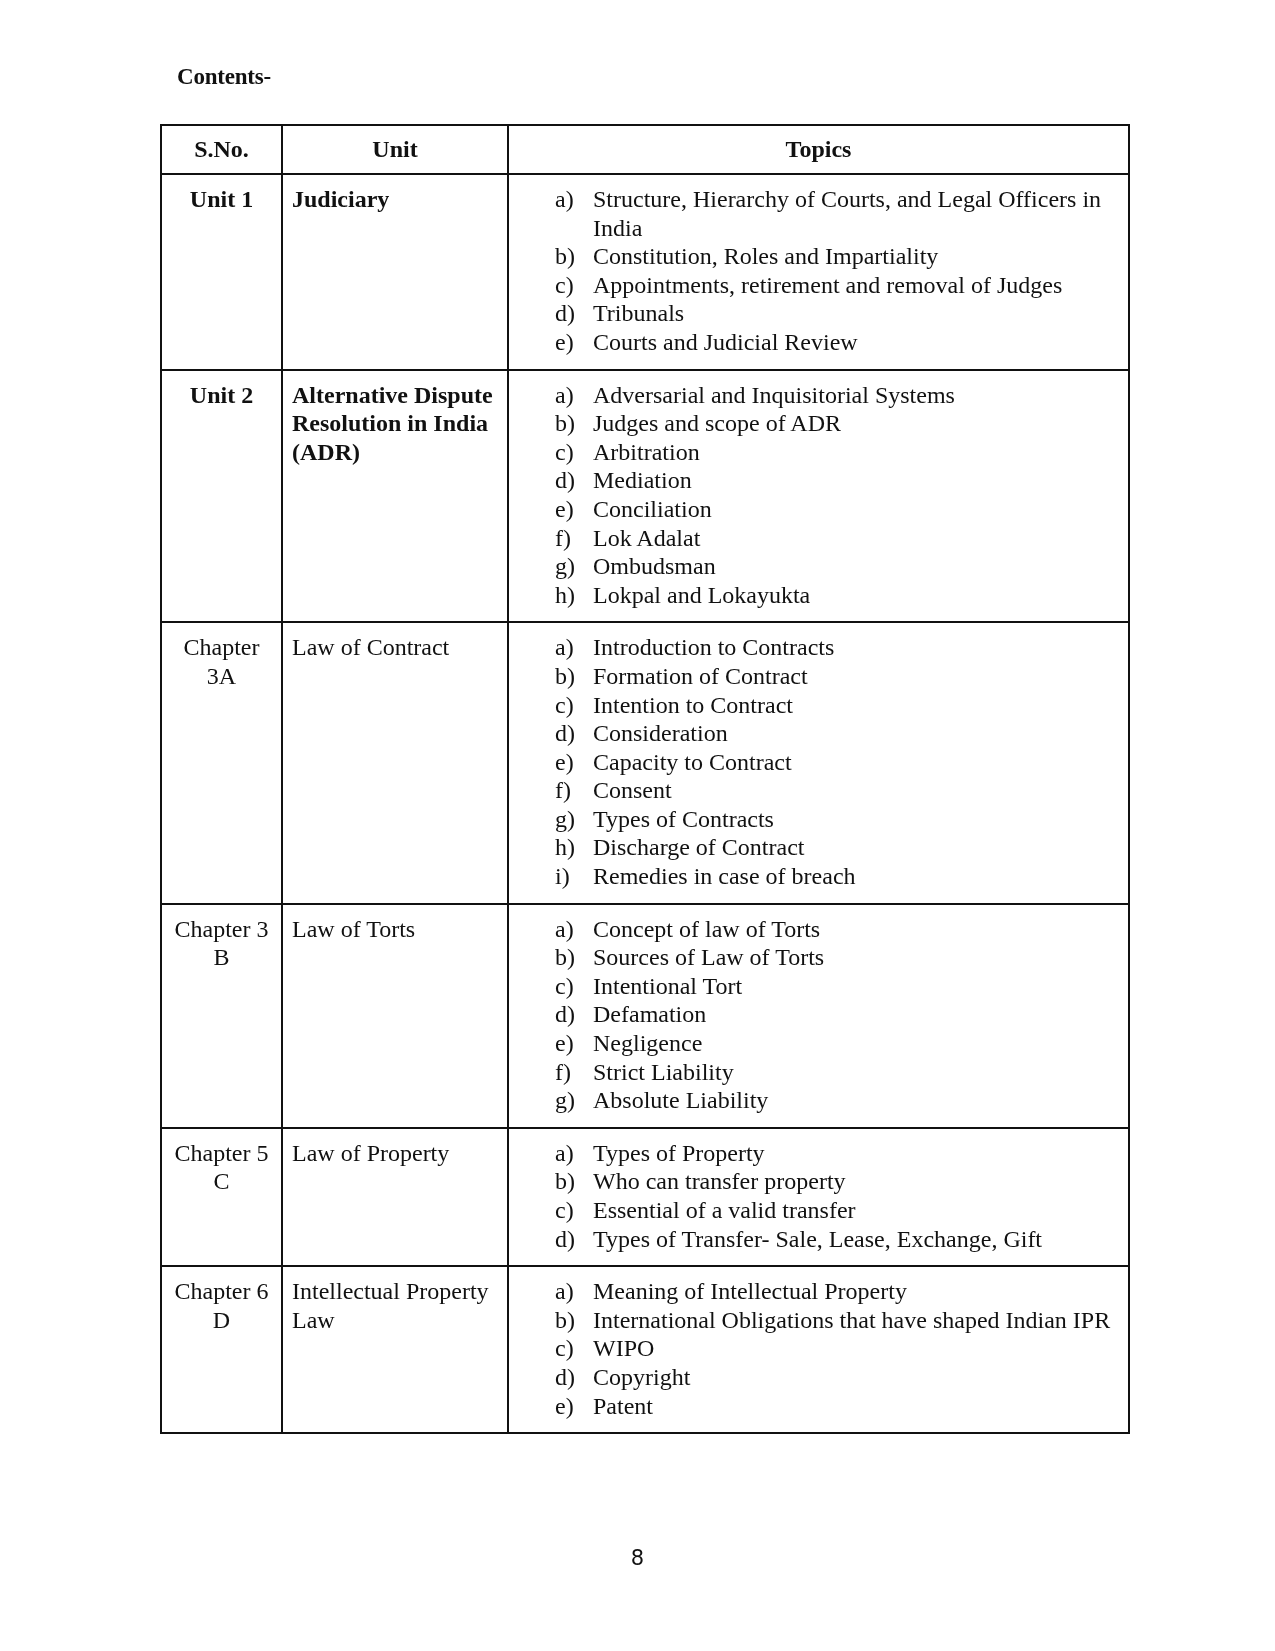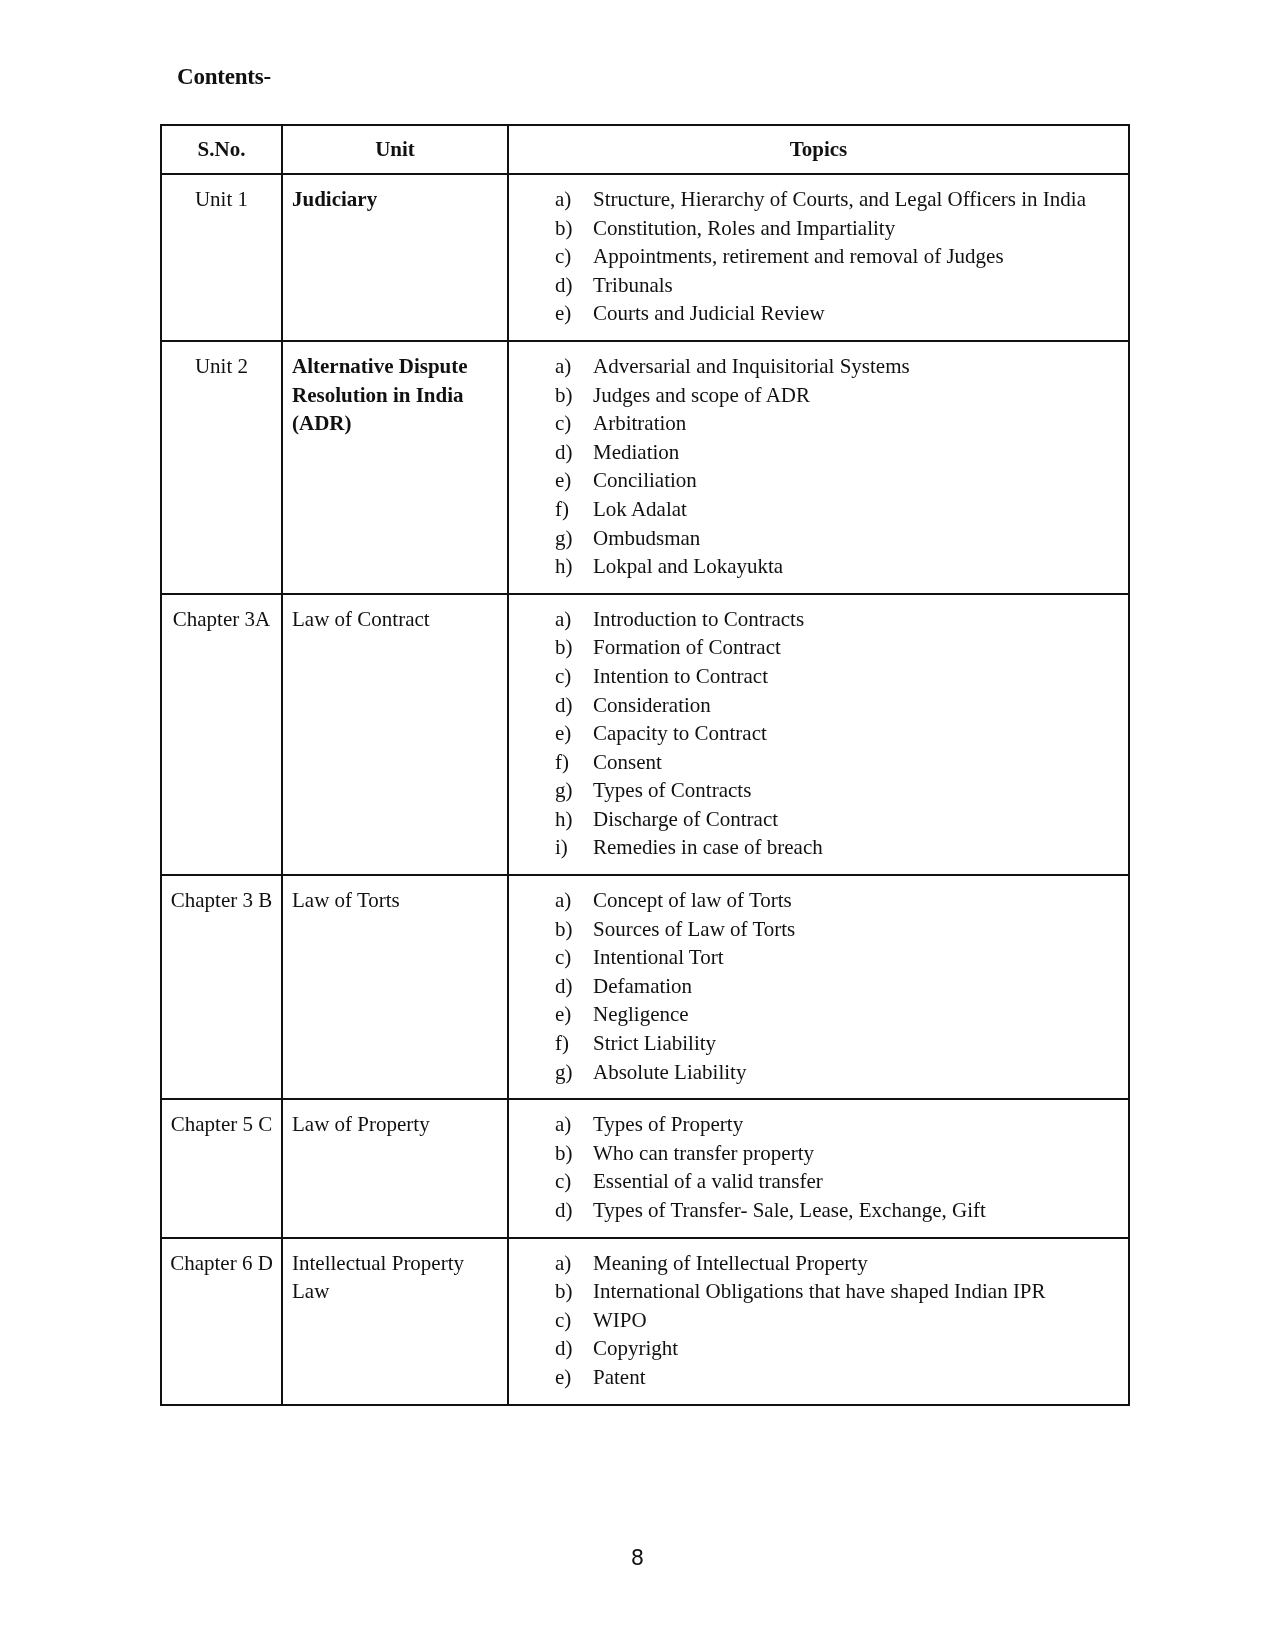--- a/index.html
+++ b/index.html
@@ -14,38 +14,38 @@
     }
     table.contents {
       position: absolute; left: 160px; top: 124px;
       width: 968px;
       border-collapse: collapse;
       table-layout: fixed;
     }
     table.contents td, table.contents th {
       border: 2px solid #111111;
       vertical-align: top;
-      font-size: 21px;
+      font-size: 24px;
       line-height: 28.6px;
       padding: 0;
     }
     col.c1 { width: 121px; }
     col.c2 { width: 226px; }
     col.c3 { width: 621px; }
     thead th {
       height: 47px;
       vertical-align: middle !important;
       text-align: center;
       font-weight: bold;
     }
     .sno {
       text-align: center;
       padding: 10px 4px 0 4px !important;
     }
-    .sno.bold { font-weight: normal; }
+    .sno.bold { font-weight: bold; }
     .unit {
       padding: 10px 6px 0 9px !important;
       margin-left: 17px;
     }
     .unit.bold { font-weight: bold; }
     .topics {
       padding: 10px 10px 12px 0 !important;
     }
     ol.topic-list {
       list-style: none; margin: 0; padding: 0 0 0 46px;

